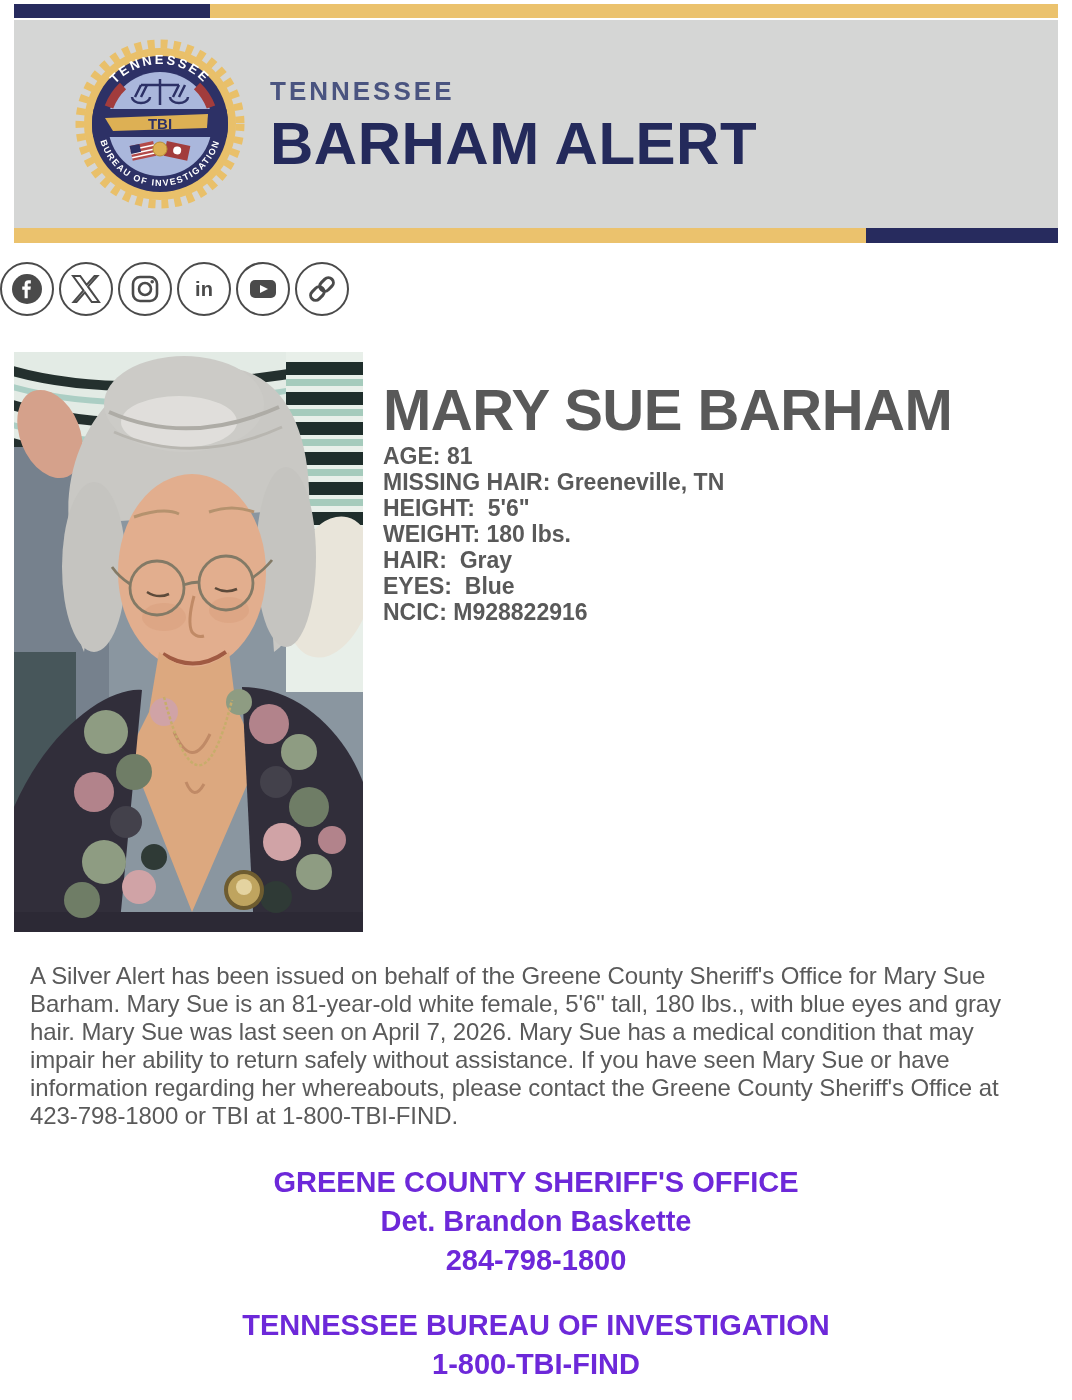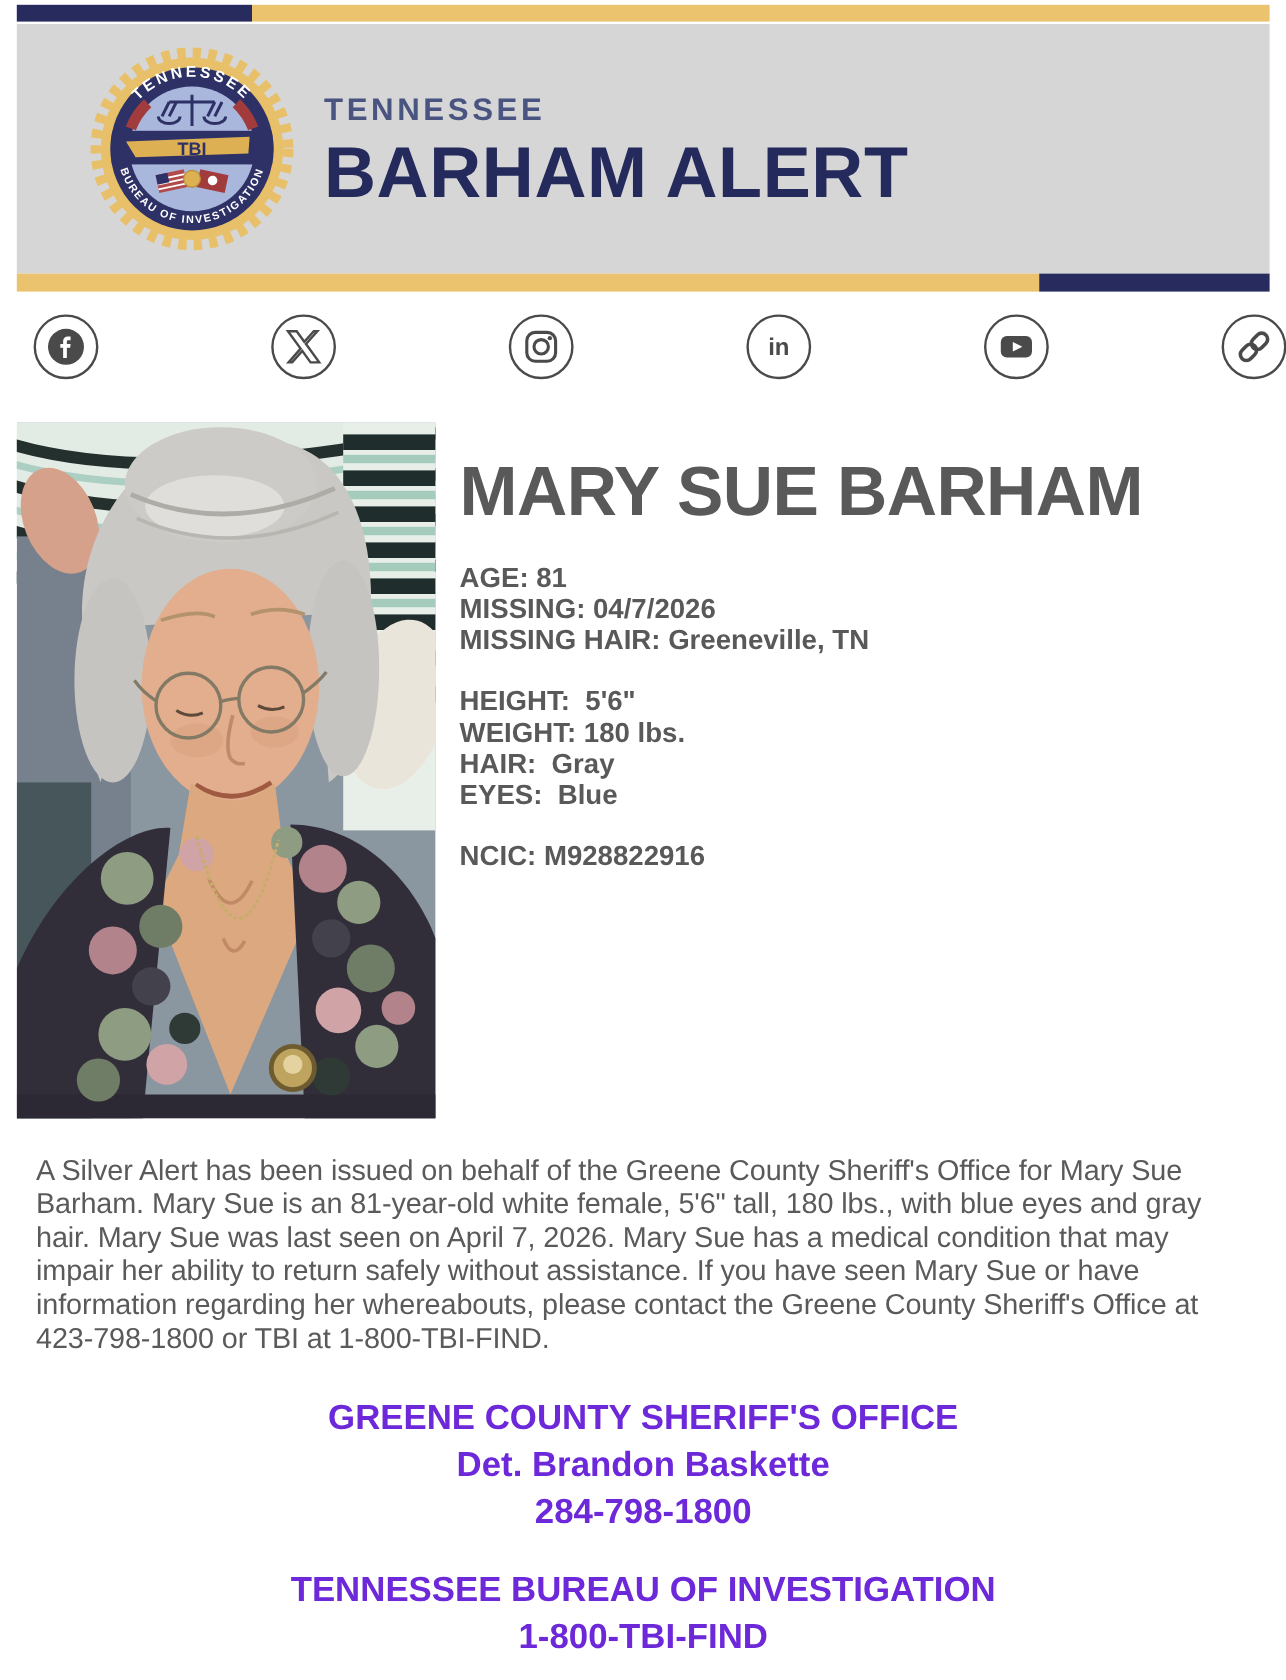--- a/index.html
+++ b/index.html
@@ -26,32 +26,32 @@
   .seal { position:absolute; left:61px; top:19px; width:170px; height:170px; }
   .brand { position:absolute; left:256px; top:56px; }
   .brand-top {
     font-size:26px; font-weight:600; color:#4a5480; letter-spacing:3px;
   }
   .brand-main {
     font-size:60px; font-weight:800; color:#242a5b; letter-spacing:0.5px; margin-top:2px;
   }
 
   
-  .social { position:absolute; top:262px; left:0; width:1072px; display:flex; justify-content:space-between; gap:5px;padding-left:28px; }
+  .social { position:absolute; top:262px; left:0; width:1072px; display:flex; justify-content:flex-start; gap:5px; }
   .sicon {
     width:54px; height:54px; border:2.5px solid #4a4a4a; border-radius:50%;
     display:flex; align-items:center; justify-content:center; background:#fff; cursor:pointer;
   }
   .sicon svg { display:block; }
 
   
   .photo { position:absolute; left:14px; top:352px; width:349px; height:580px; }
   .info { position:absolute; left:383px; top:352px; width:670px; color:#595959; }
   .name { font-size:58px; font-weight:700; letter-spacing:-0.5px; margin-top:24px; }
-  .dgroup { margin-top:25px; }
+  .dgroup { }
   .dline { font-size:23px; font-weight:700; line-height:26px; white-space:pre-wrap; }
 
   
   .paragraph {
     position:absolute; left:30px; top:962px; width:1008px;
     font-size:24px; line-height:28px; color:#5a5a5a; letter-spacing:-0.1px;
   }
 
   
   .contacts { position:absolute; top:1163px; left:0; width:1072px; text-align:center; color:#6d28d9; }
@@ -267,21 +267,20 @@
 
     <path d="M150,345 Q185,480 218,348" stroke="#c7ad6b" stroke-width="2.5" fill="none" stroke-dasharray="3 2"></path>
     <circle cx="230" cy="538" r="18" fill="#bfa45f" stroke="#6e5c30" stroke-width="4"></circle>
     <circle cx="230" cy="535" r="8" fill="#e4d3a0"></circle>
   </svg>
 
   <div class="info">
     <div class="name">MARY SUE BARHAM</div>
     <div class="dgroup">
       <div class="dline">AGE: 81</div>
-      <div class="dline">MISSING: 04/7/2026</div>
       <div class="dline">MISSING HAIR: Greeneville, TN</div>
     </div>
     <div class="dgroup">
       <div class="dline">HEIGHT:  5'6"</div>
       <div class="dline">WEIGHT: 180 lbs.</div>
       <div class="dline">HAIR:  Gray</div>
       <div class="dline">EYES:  Blue</div>
     </div>
     <div class="dgroup">
       <div class="dline">NCIC: M928822916</div>

